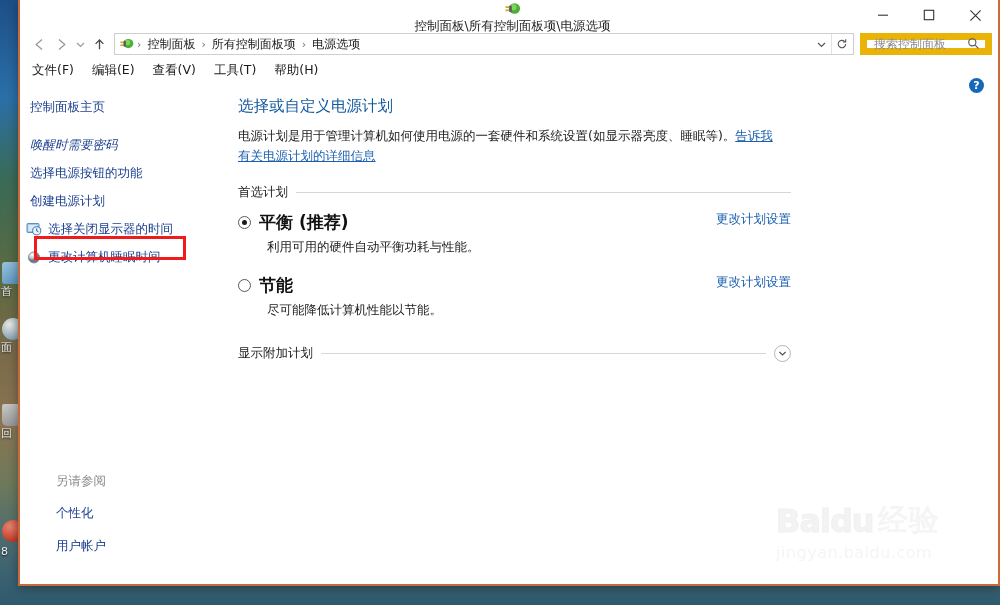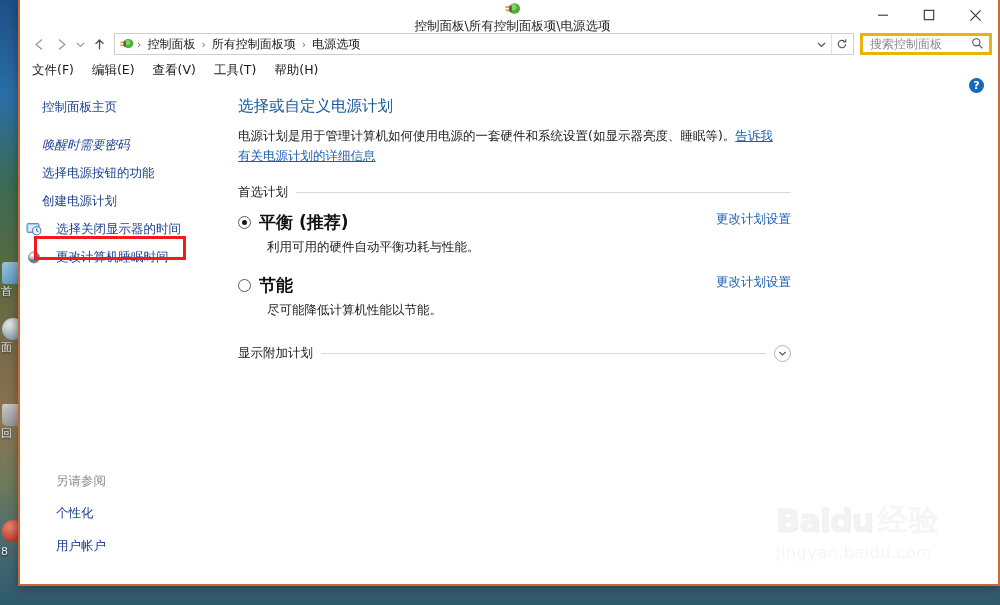--- a/index.html
+++ b/index.html
@@ -80,46 +80,46 @@
     font-size: 12px; color: #1a1a1a; padding: 0 4px; white-space: nowrap;
   }
   .crumb-sep { color: #6f6f6f; font-size: 11px; padding: 0 2px; }
   #addr-spacer { flex: 1; }
   .addr-chev, .addr-refresh {
     width: 20px; height: 20px; display: flex; align-items: center;
     justify-content: center; color: #555; font-size: 11px;
   }
   .addr-refresh { border-left: 1px solid #e2e2e2; }
   #searchbox {
-    width: 132px; height: 22px; margin-left: 6px; border: 3px solid #eab308;
+    width: 132px; height: 22px; margin-left: 6px; border: 7px solid #eab308;
     display: flex; align-items: center; justify-content: space-between;
     padding: 0 5px 0 7px; background: #fff; flex: none;
   }
   #search-placeholder { font-size: 12px; color: #8a8a8a; white-space: nowrap; }
 
   
   #menubar {
     height: 24px; display: flex; align-items: center; padding-left: 12px; gap: 18px;
   }
   .menuitem { font-size: 12.5px; color: #1a1a1a; white-space: nowrap; }
 
   
   #content { display: flex; height: 504px; position: relative; }
 
   
   #sidebar {
     width: 192px; flex: none; padding-top: 14px; position: relative;
   }
   .side-link {
-    font-size: 12.5px; color: #1b3f8f; padding-left: 22px; height: 22px;
+    font-size: 12.5px; color: #1b3f8f; padding-left: 10px; height: 22px;
     display: flex; align-items: center; white-space: nowrap;
   }
   .side-gap-1 { margin-top: 16px; font-style: italic; }
   .side-gap-2 { margin-top: 6px; }
-  .side-with-icon { padding-left: 6px; gap: 14px; }
+  .side-with-icon { padding-left: 6px; gap: 6px; }
   .side-ic { width: 16px; height: 16px; position: relative; flex: none; }
   #highlight-box {
     position: absolute; left: 14px; top: 154px; width: 152px; height: 24px;
     border: 3px solid #f01c1c; pointer-events: none;
   }
   #seealso {
     position: absolute; left: 0; bottom: 18px; width: 192px;
   }
   #seealso-title {
     font-size: 12.5px; color: #8b8b8b; padding-left: 36px; margin-bottom: 12px;

